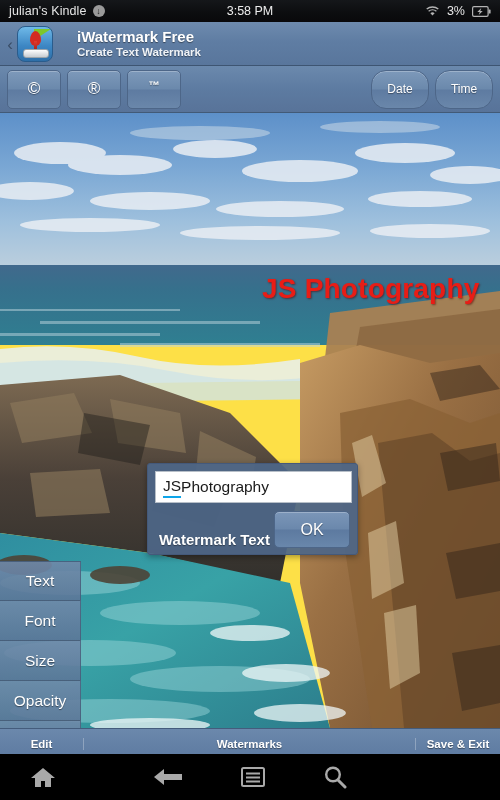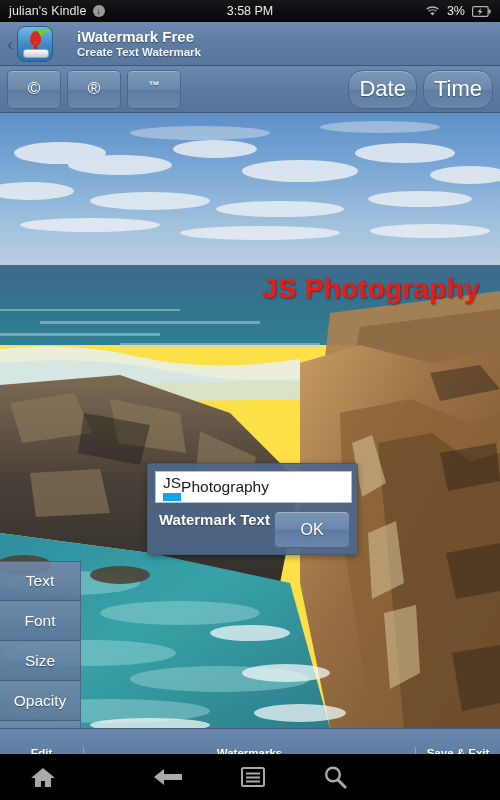--- a/index.html
+++ b/index.html
@@ -113,21 +113,21 @@
     background: linear-gradient(to bottom, #7d99ba 0%, #6b89ac 48%, #5e7ba1 52%, #6a87aa 100%);
     border: 1px solid #4d6688;
     box-shadow: inset 0 1px 0 rgba(255,255,255,.25);
     display: flex; align-items: center; justify-content: center;
     color: #ffffff;
     font-size: 17px;
     text-shadow: 0 1px 1px rgba(0,0,0,.4);
   }
   .tb-btn.sym-tm { font-size: 11px; font-weight: bold; padding-bottom: 8px; }
   .tb-spacer { flex: 1; }
-  .tb-btn.wordbtn { font-size: 22px; padding: 11px 10px; min-width: 58px; border-radius: 15px; }
+  .tb-btn.wordbtn { font-size: 12px; padding: 11px 10px; min-width: 58px; border-radius: 15px; }
 
   
   .photo {
     position: absolute; top: 113px; left: 0;
     width: 500px; height: 615px;
     overflow: hidden;
     background: #fde047;
   }
   .photo svg { display: block; width: 500px; height: 615px; }
 
@@ -158,27 +158,27 @@
     width: 197px; height: 32px;
     background: #ffffff;
     border: 1px solid #b7bfc8;
     display: flex; align-items: center;
     padding: 0 7px;
     font-size: 15.5px;
     color: #1a1a1a;
     position: relative;
   }
   .dlg-input .misspell {
-    border-bottom: 8px solid #0ea5e9;
+    border-bottom: 2px solid #0ea5e9;
     padding-bottom: 1px;
   }
   .dlg-row {
     margin-top: 8px;
     height: 37px;
-    display: flex; align-items: flex-start;
+    display: flex; align-items: flex-end;
   }
   .dlg-label {
     color: #ffffff; font-size: 15px; font-weight: bold;
     text-shadow: 0 1px 1px rgba(0,0,0,.4);
     padding-left: 4px; flex: 1;
   }
   .dlg-ok {
     width: 76px; height: 37px;
     border-radius: 5px;
     background: linear-gradient(to bottom, #7b96b8 0%, #6b88ac 48%, #5d7aa0 52%, #6987ab 100%);
@@ -205,21 +205,21 @@
     text-shadow: 0 1px 1px rgba(0,0,0,.45);
   }
   .side-btn:first-child { border-top: 1px solid rgba(58,78,104,0.5); }
 
   
   .bottombar {
     position: absolute; left: 0; top: 728px;
     width: 500px; height: 31px;
     background: linear-gradient(to bottom, #6b88ac 0%, #5d7aa0 100%);
     border-top: 1px solid #445c7c;
-    display: flex; align-items: flex-end; text-decoration: underline;
+    display: flex; align-items: center;
   }
   .bb-item {
     display: flex; align-items: center; justify-content: center;
     color: #ffffff; font-size: 11.5px; font-weight: bold;
     text-shadow: 0 1px 1px rgba(0,0,0,.45);
     border-right: 1px solid rgba(255,255,255,.28);
   }
   .bb-edit { width: 84px; }
   .bb-marks { flex: 1; }
   .bb-save { width: 84px; border-right: none; }

